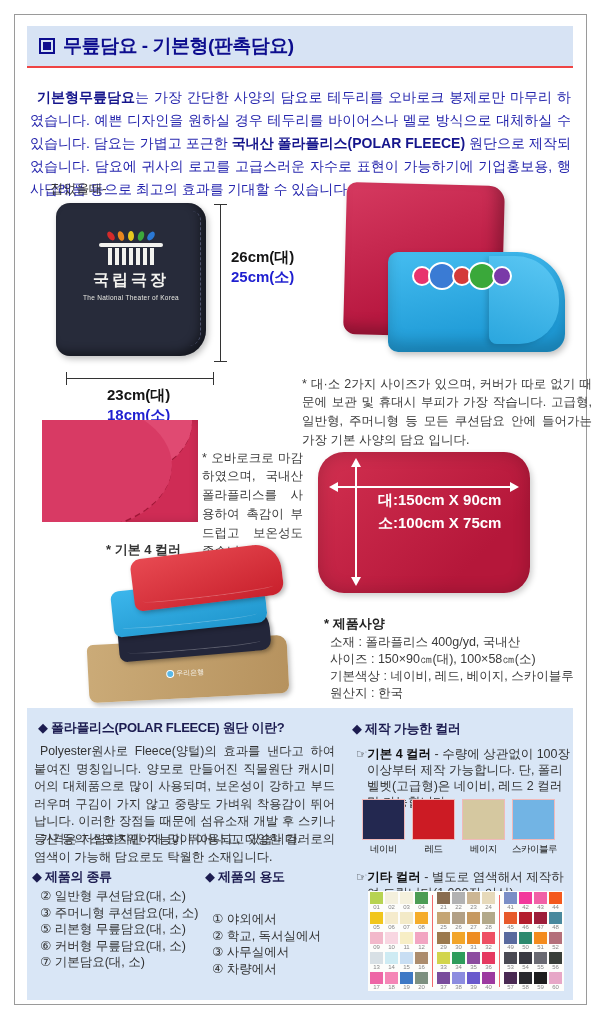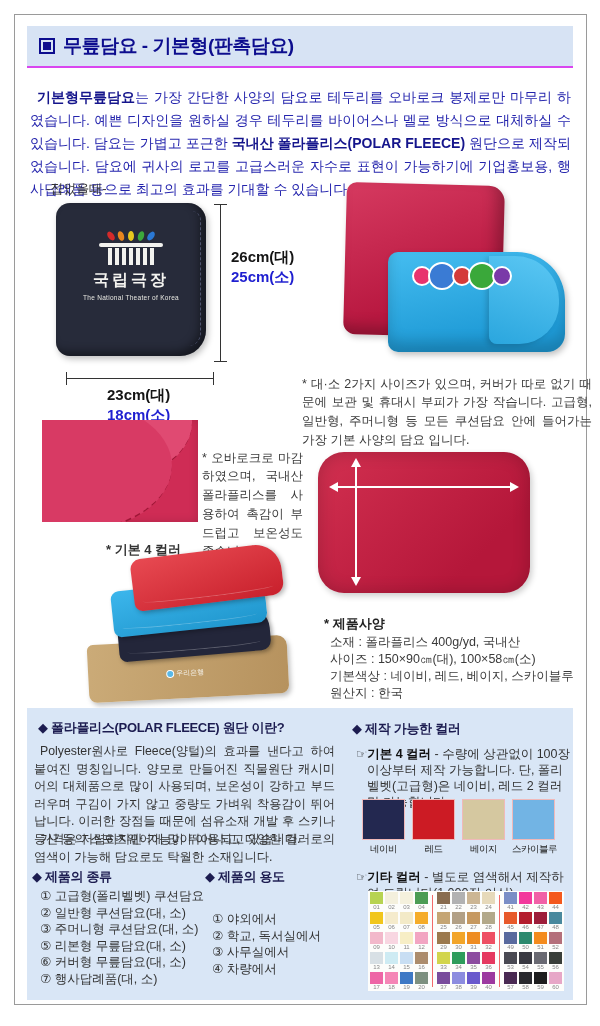--- a/index.html
+++ b/index.html
@@ -3,21 +3,21 @@
 <meta charset="utf-8">
 <style>
   html,body{margin:0;padding:0;background:#fff;}
   #canvas{position:relative;width:600px;height:1026px;background:#fff;overflow:hidden;
           font-family:"Liberation Sans","DejaVu Sans",sans-serif;}
   .abs{position:absolute;}
   .page-frame{left:14px;top:14px;width:571px;height:989px;border:1px solid #9a9a9a;background:#fff;}
 
   
   .title-bar{left:27px;top:26px;width:546px;height:40px;background:#d7e3f4;
-             border-bottom:2px solid #d946ef;display:flex;align-items:center;}
+             border-bottom:2px solid #ef4444;display:flex;align-items:center;}
   .title-sq{width:12px;height:12px;border:2px solid #0d0d8e;margin-left:12px;position:relative;background:#d7e3f4;}
   .title-sq::after{content:"";position:absolute;inset:2px;background:#0d0d8e;}
   .title-text{margin-left:8px;font-size:19px;font-weight:bold;color:#0d0d8e;letter-spacing:-0.5px;}
 
   .intro{left:30px;top:72px;width:541px;font-size:14px;line-height:23px;color:#2424ad;
          text-align:justify;text-indent:7px;}
   .intro b{color:#15158c;}
 
   .note{color:#3a3a3a;font-size:12.5px;line-height:1.5;text-align:justify;}
   .small-label{color:#333;font-size:13px;}
@@ -200,44 +200,47 @@
   <div class="abs stack-blue">
       <div class="stack-edge"></div>
     </div>
   <div class="abs stack-red">
       <div class="stack-edge"></div>
     </div>
 
   <div class="abs spread">
     <div class="arr arr-h"></div>
     <div class="arr arr-v"></div>
+    <div class="spread-size">
+      <div>대:150cm X 90cm</div>
+      <div>소:100cm X 75cm</div>
+    </div>
   </div>
 
   <div class="abs spec-title" style="left:324px;top:615px;">* 제품사양</div>
   <div class="abs" style="left:330px;top:634px;">
     <div class="spec-row">소재 : 폴라플리스 400g/yd, 국내산</div>
     <div class="spec-row">사이즈 : 150×90㎝(대), 100×58㎝(소)</div>
     <div class="spec-row">기본색상 : 네이비, 레드, 베이지, 스카이블루</div>
     <div class="spec-row">원산지 : 한국</div>
   </div>
 
   <div class="abs info-box"></div>
 
   <div class="abs sec-title" style="left:38px;top:719px;">◆ 폴라플리스(POLAR FLEECE) 원단 이란?</div>
   <p class="abs info-p" style="left:34px;top:819px;width:301px;text-indent:6px;">가격은 저렴하지만 기능이 뛰어나고, 다양한 컬러로의 염색이 가능해 담요로도 탁월한 소재입니다.</p>
   <p class="abs info-p" style="left:34px;top:731px;width:301px;text-indent:6px;">Polyester원사로 Fleece(양털)의 효과를 낸다고 하여 붙여진 명칭입니다. 양모로 만들어진 직물원단 캐시미어의 대체품으로 많이 사용되며, 보온성이 강하고 부드러우며 구김이 가지 않고 중량도 가벼워 착용감이 뛰어납니다. 이러한 장점들 때문에 섬유소재 개발 후 스키나 등산 등의 스포츠웨어에 많이  이용되고 있습니다.</p>
 
   <div class="abs sec-title" style="left:32px;top:868px;">◆ 제품의 종류</div>
   <div class="abs list" style="left:40px;top:888px;">
-    <div>① 고급형(폴리벨벳) 쿠션담요</div>
     <div>② 일반형 쿠션담요(대, 소)</div>
     <div>③ 주머니형 쿠션담요(대, 소)</div>
     <div>⑤ 리본형 무릎담요(대, 소)</div>
     <div>⑥ 커버형 무릎담요(대, 소)</div>
-    <div>⑦ 행사답례품(대, 소)</div>
+    <div>⑦ 기본담요(대, 소)</div>
   </div>
 
   <div class="abs sec-title" style="left:205px;top:868px;">◆ 제품의 용도</div>
   <div class="abs list" style="left:212px;top:888px;margin-top:23px;">
     <div>① 야외에서</div>
     <div>② 학교, 독서실에서</div>
     <div>③ 사무실에서</div>
     <div>④ 차량에서</div>
   </div>
 

